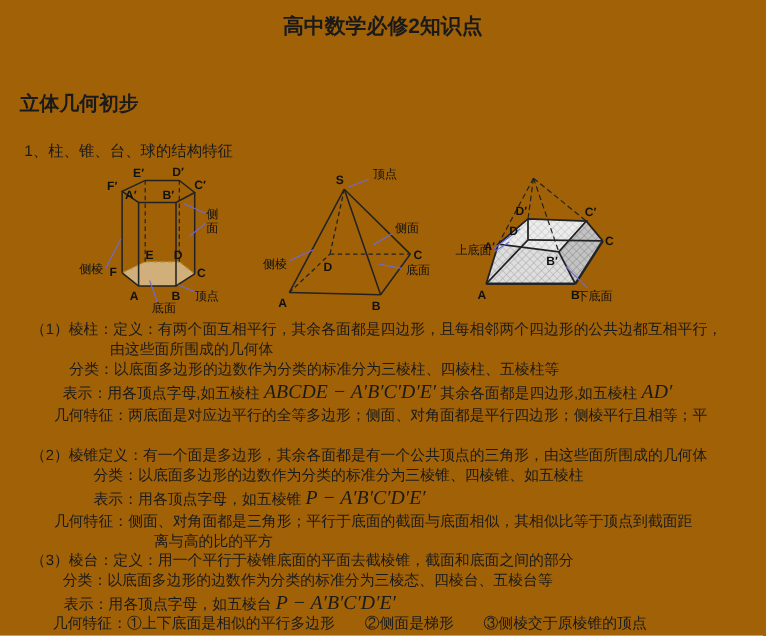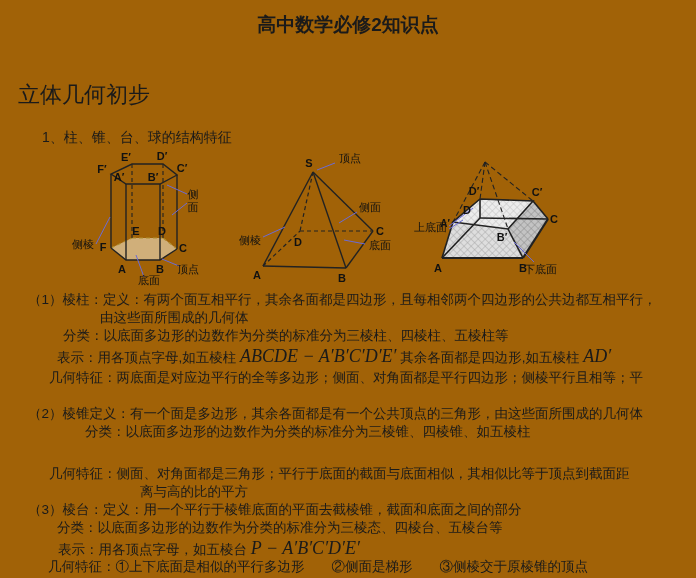--- a/index.html
+++ b/index.html
@@ -1,21 +1,21 @@
 <!DOCTYPE html>
 <html><head>
 <meta charset="utf-8">
 <style>
   html,body{margin:0;padding:0;background:#fff;}
   .page{position:relative;width:696px;height:578px;background:#a16207;overflow:hidden;
         font-family:"Liberation Sans",sans-serif;color:#1a1a1a;}
   .t{position:absolute;white-space:nowrap;font-size:13.5px;line-height:17px;}
   .title{font-size:19px;font-weight:bold;left:0;top:16px;width:100%;text-align:center;}
-  .h1{font-size:22px;font-weight:normal;left:18px;top:86px;}
-  .item{font-size:14px;left:22px;top:129px;margin-left:20px;}
+  .h1{font-size:18px;font-weight:bold;left:18px;top:86px;}
+  .item{font-size:14px;left:22px;top:129px;}
   .math{font-family:"Liberation Serif",serif;font-style:italic;font-size:18px;}
   .diag{position:absolute;}
   .vl{font-size:11px;font-weight:bold;fill:#111;font-family:"Liberation Sans",sans-serif;}
   .vs{font-size:10px;font-weight:bold;fill:#111;font-family:"Liberation Sans",sans-serif;}
   .cl{font-size:11px;fill:#111;font-family:"Liberation Sans",sans-serif;}
   .co line{stroke:#6b6bd6;stroke-width:1;}
   .solid{stroke:#222;fill:none;}
 </style>
 </head>
 <body>
@@ -156,20 +156,21 @@
   </svg>
 
   <div class="t" style="top:291px;left:28px">（1）棱柱：定义：有两个面互相平行，其余各面都是四边形，且每相邻两个四边形的公共边都互相平行，</div>
   <div class="t" style="top:309px;left:100px">由这些面所围成的几何体</div>
   <div class="t" style="top:327px;left:63px">分类：以底面多边形的边数作为分类的标准分为三棱柱、四棱柱、五棱柱等</div>
   <div class="t" style="top:348px;left:57px"><span>表示：用各顶点字母,如五棱柱 </span><span class="math">ABCDE − A′B′C′D′E′</span><span> 其余各面都是四边形,如五棱柱 </span><span class="math">AD′</span></div>
   <div class="t" style="top:369px;left:49px">几何特征：两底面是对应边平行的全等多边形；侧面、对角面都是平行四边形；侧棱平行且相等；平</div>
 
   <div class="t" style="top:405px;left:28px">（2）棱锥定义：有一个面是多边形，其余各面都是有一个公共顶点的三角形，由这些面所围成的几何体</div>
   <div class="t" style="top:423px;left:85px">分类：以底面多边形的边数作为分类的标准分为三棱锥、四棱锥、如五棱柱</div>
+  <div class="t" style="top:444px;left:85px"><span>表示：用各顶点字母，如五棱锥 </span><span class="math">P − A′B′C′D′E′</span></div>
   <div class="t" style="top:465px;left:49px">几何特征：侧面、对角面都是三角形；平行于底面的截面与底面相似，其相似比等于顶点到截面距</div>
   <div class="t" style="top:483px;left:140px">离与高的比的平方</div>
 
   <div class="t" style="top:501px;left:28px">（3）棱台：定义：用一个平行于棱锥底面的平面去截棱锥，截面和底面之间的部分</div>
   <div class="t" style="top:519px;left:57px">分类：以底面多边形的边数作为分类的标准分为三棱态、四棱台、五棱台等</div>
   <div class="t" style="top:540px;left:58px"><span>表示：用各顶点字母，如五棱台 </span><span class="math">P − A′B′C′D′E′</span></div>
   <div class="t" style="top:558px;left:48px">几何特征：①上下底面是相似的平行多边形　　②侧面是梯形　　③侧棱交于原棱锥的顶点</div>
 
 </div>
 

